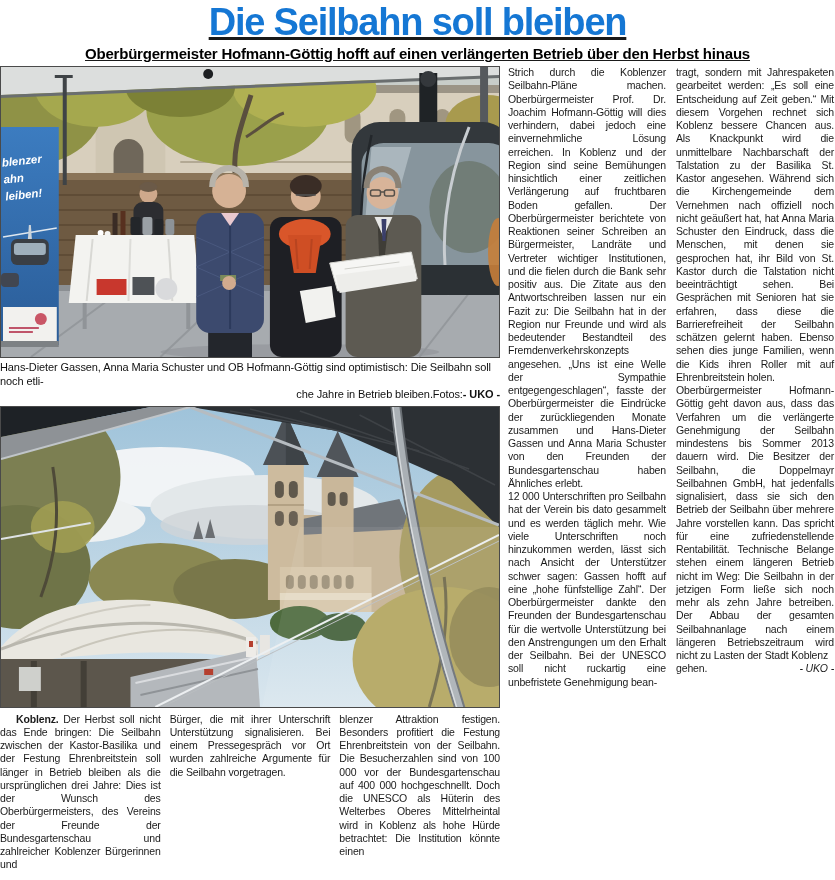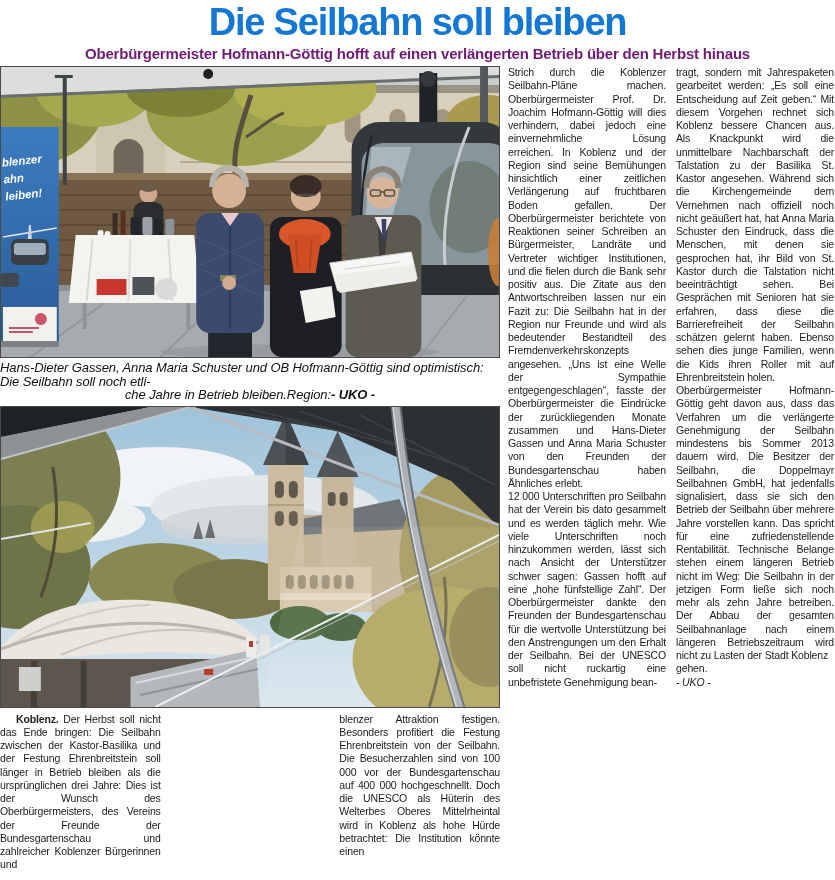--- a/index.html
+++ b/index.html
@@ -4,52 +4,52 @@
 <style>
   * { box-sizing: border-box; }
   html,body { margin:0; padding:0; }
   body {
     width:835px; height:880px; background:#ffffff;
     font-family:"Liberation Sans", sans-serif; color:#1a1a1a;
     overflow:hidden;
   }
   .page { position:relative; width:835px; height:880px; overflow:hidden; }
 
-  .header { text-align:center; padding-top:3px; height:66px; }
+  .header { text-align:center; padding-top:3px; height:66px;text-decoration:underline; }
   .headline {
     margin:0; font-size:38px; font-weight:bold; letter-spacing:-1.2px;
     color:#1577d4; line-height:1.05;
   }
   .subheadline {
     margin:3px 0 16px 0; font-size:15px; font-weight:bold; letter-spacing:-0.2px;
-    color:#701a75; line-height:1.1;
+    color:#000000; line-height:1.1;
   }
 
   .main { display:flex; gap:8px; }
   .left-col { flex:0 0 500px; width:500px; }
   .right-cols { flex:1; display:flex; gap:10px; padding-right:1px; }
   .textcol { flex:1; text-align:justify; font-size:10.5px; line-height:13.25px; letter-spacing:-0.15px; }
   .textcol p { margin:0; hyphens:manual; }
 
   .photo { display:block; width:500px; border:1px solid #4a4a4a; background:#cfd3d5; }
   .photo1 { height:292px; }
   .photo2 { height:302px; }
 
   .caption {
-    font-style:italic; font-size:13px; line-height:13.5px; color:#111;
+    font-size:11px; line-height:13.5px; color:#111;
     margin:3px 0 4px 0; letter-spacing:-0.1px;
   }
-  .caption-row { display:flex; justify-content:center; }
+  .caption-row { display:flex; justify-content:flex-end; }
   .caption-row .credit { font-weight:bold; }
 
   .bottom-text { display:flex; gap:9px; margin-top:5px; }
   .bottom-text .textcol { font-size:10.5px; }
   .lead { font-weight:bold;margin-left:16px; }
 
-  .last-line-row { display:flex; justify-content:space-between;flex-direction:column; }
+  .last-line-row { display:flex; justify-content:space-between; }
   .byline { font-style:italic; }
 </style>
 </head>
 <body>
 
 <div class="page">
 
   <div class="header">
     <h1 class="headline">Die Seilbahn soll bleiben</h1>
     <div class="subheadline">Oberbürgermeister Hofmann-Göttig hofft auf einen verlängerten Betrieb über den Herbst hinaus</div>
@@ -223,21 +223,21 @@
           <polygon points="330,196 412,185 418,212 338,224" fill="#f6f6f4" stroke="#d5d5d0"></polygon>
           <polygon points="336,208 414,198 417,214 340,226" fill="#ededea"></polygon>
           <line x1="345" y1="202" x2="400" y2="195" stroke="#cfcfca" stroke-width="1"></line>
         </g>
       </svg>
 
       <div class="caption">
         <div>Hans-Dieter Gassen, Anna Maria Schuster und OB Hofmann-Göttig sind optimistisch: Die Seilbahn soll noch etli-</div>
         <div class="caption-row">
           <span>che Jahre in Betrieb bleiben.</span>
-          <span>Region:</span>
+          <span>Fotos:</span>
           <span class="credit">- UKO -</span>
         </div>
       </div>
 
       <svg class="photo photo2" viewBox="0 0 500 300" preserveAspectRatio="none" xmlns="http://www.w3.org/2000/svg">
         <defs>
           <linearGradient id="sky2" x1="0" y1="0" x2="0" y2="1">
             <stop offset="0" stop-color="#9fc3da"></stop>
               <stop offset="1" stop-color="#d9e6ee"></stop>
           </linearGradient>
@@ -347,20 +347,21 @@
       </svg>
 
 
       <div class="bottom-text">
         <div class="textcol">
           <p>
             <span class="lead">Koblenz.</span><span> Der Herbst soll nicht das Ende bringen: Die Seilbahn zwischen der Kastor-Basilika und der Festung Ehrenbreitstein soll länger in Betrieb bleiben als die ursprünglichen drei Jahre: Dies ist der Wunsch des Oberbürgermeisters, des Vereins der Freunde der Bundesgartenschau und zahlreicher Koblenzer Bürgerinnen und</span>
           </p>
         </div>
         <div class="textcol">
+          <p>Bürger, die mit ihrer Unterschrift Unterstützung signalisieren. Bei einem Pressegespräch vor Ort wurden zahlreiche Argumente für die Seilbahn vorgetragen.</p>
         </div>
         <div class="textcol">
           <p>blenzer Attraktion festigen. Besonders profitiert die Festung Ehrenbreitstein von der Seilbahn. Die Besucherzahlen sind von 100 000 vor der Bundesgartenschau auf 400 000 hochgeschnellt. Doch die UNESCO als Hüterin des Welterbes Oberes Mittelrheintal wird in Koblenz als hohe Hürde betrachtet: Die Institution könnte einen</p>
         </div>
       </div>
     </div>
 
     <div class="right-cols">
       <div class="textcol">
         <p>Strich durch die Koblenzer Seilbahn-Pläne machen. Oberbürgermeister Prof. Dr. Joachim Hofmann-Göttig will dies verhindern, dabei jedoch eine einvernehmliche Lösung erreichen. In Koblenz und der Region sind seine Bemühungen hinsichtlich einer zeitlichen Verlängerung auf fruchtbaren Boden gefallen. Der Oberbürgermeister berichtete von Reaktionen seiner Schreiben an Bürgermeister, Landräte und Vertreter wichtiger Institutionen, und die fielen durch die Bank sehr positiv aus. Die Zitate aus den Antwortschreiben lassen nur ein Fazit zu: Die Seilbahn hat in der Region nur Freunde und wird als bedeutender Bestandteil des Fremdenverkehrskonzepts angesehen. „Uns ist eine Welle der Sympathie entgegengeschlagen“, fasste der Oberbürgermeister die Eindrücke der zurückliegenden Monate zusammen und Hans-Dieter Gassen und Anna Maria Schuster von den Freunden der Bundesgartenschau haben Ähnliches erlebt.</p>

